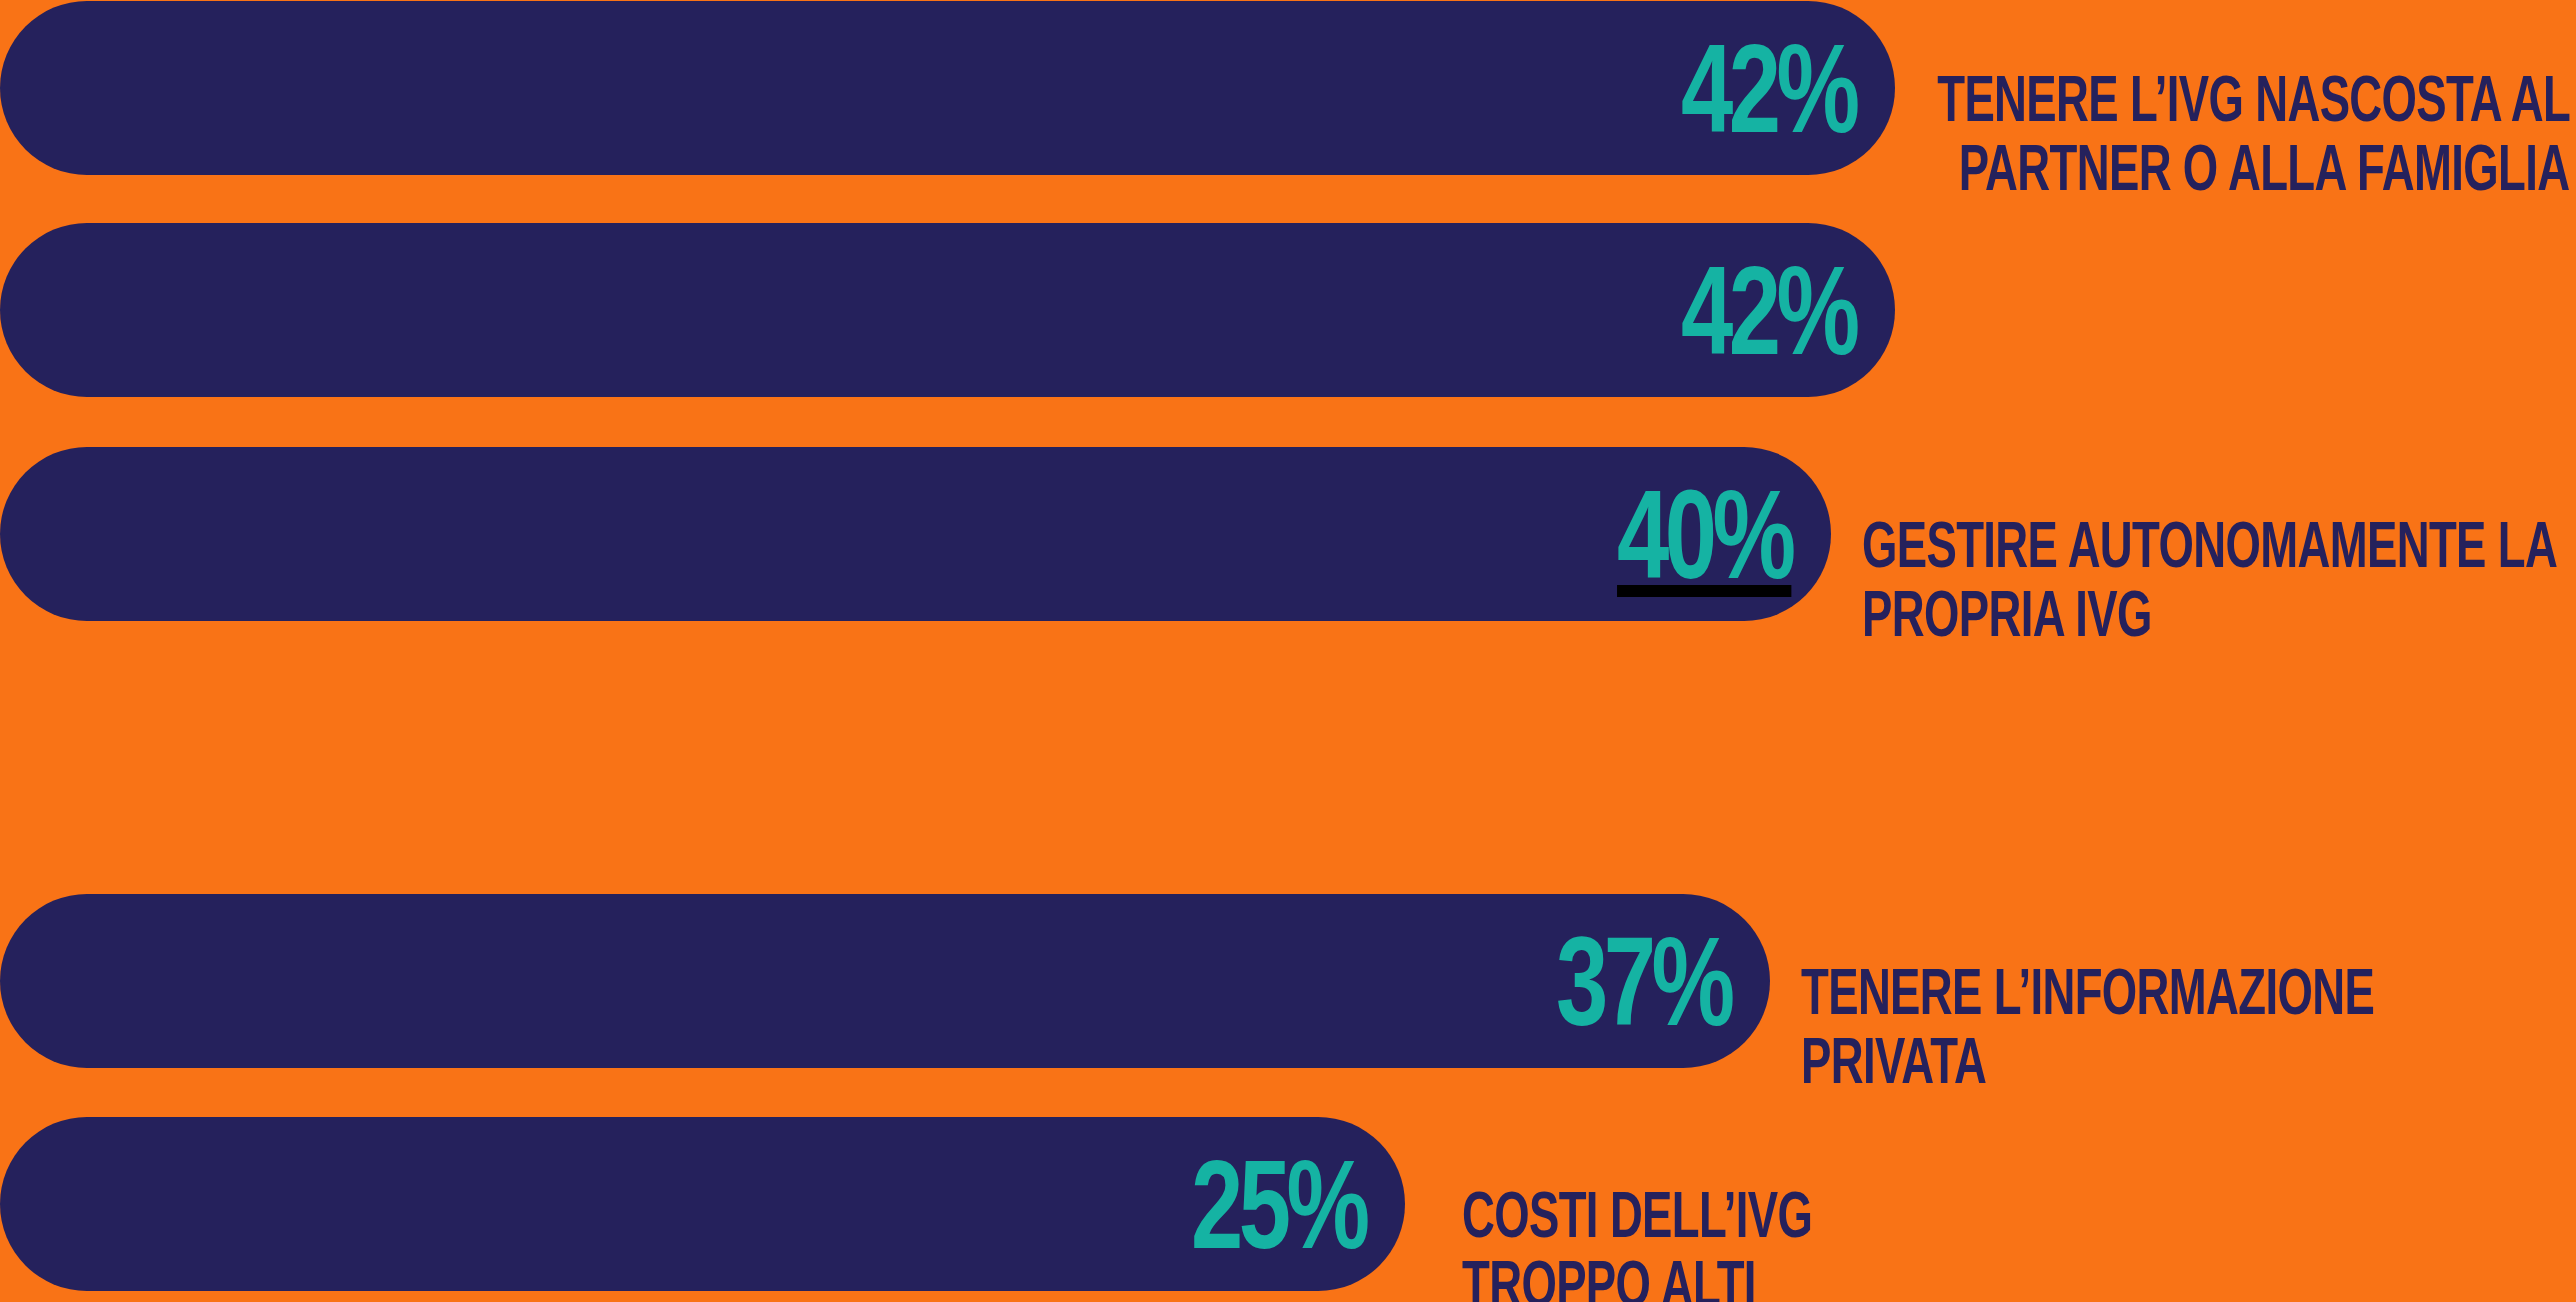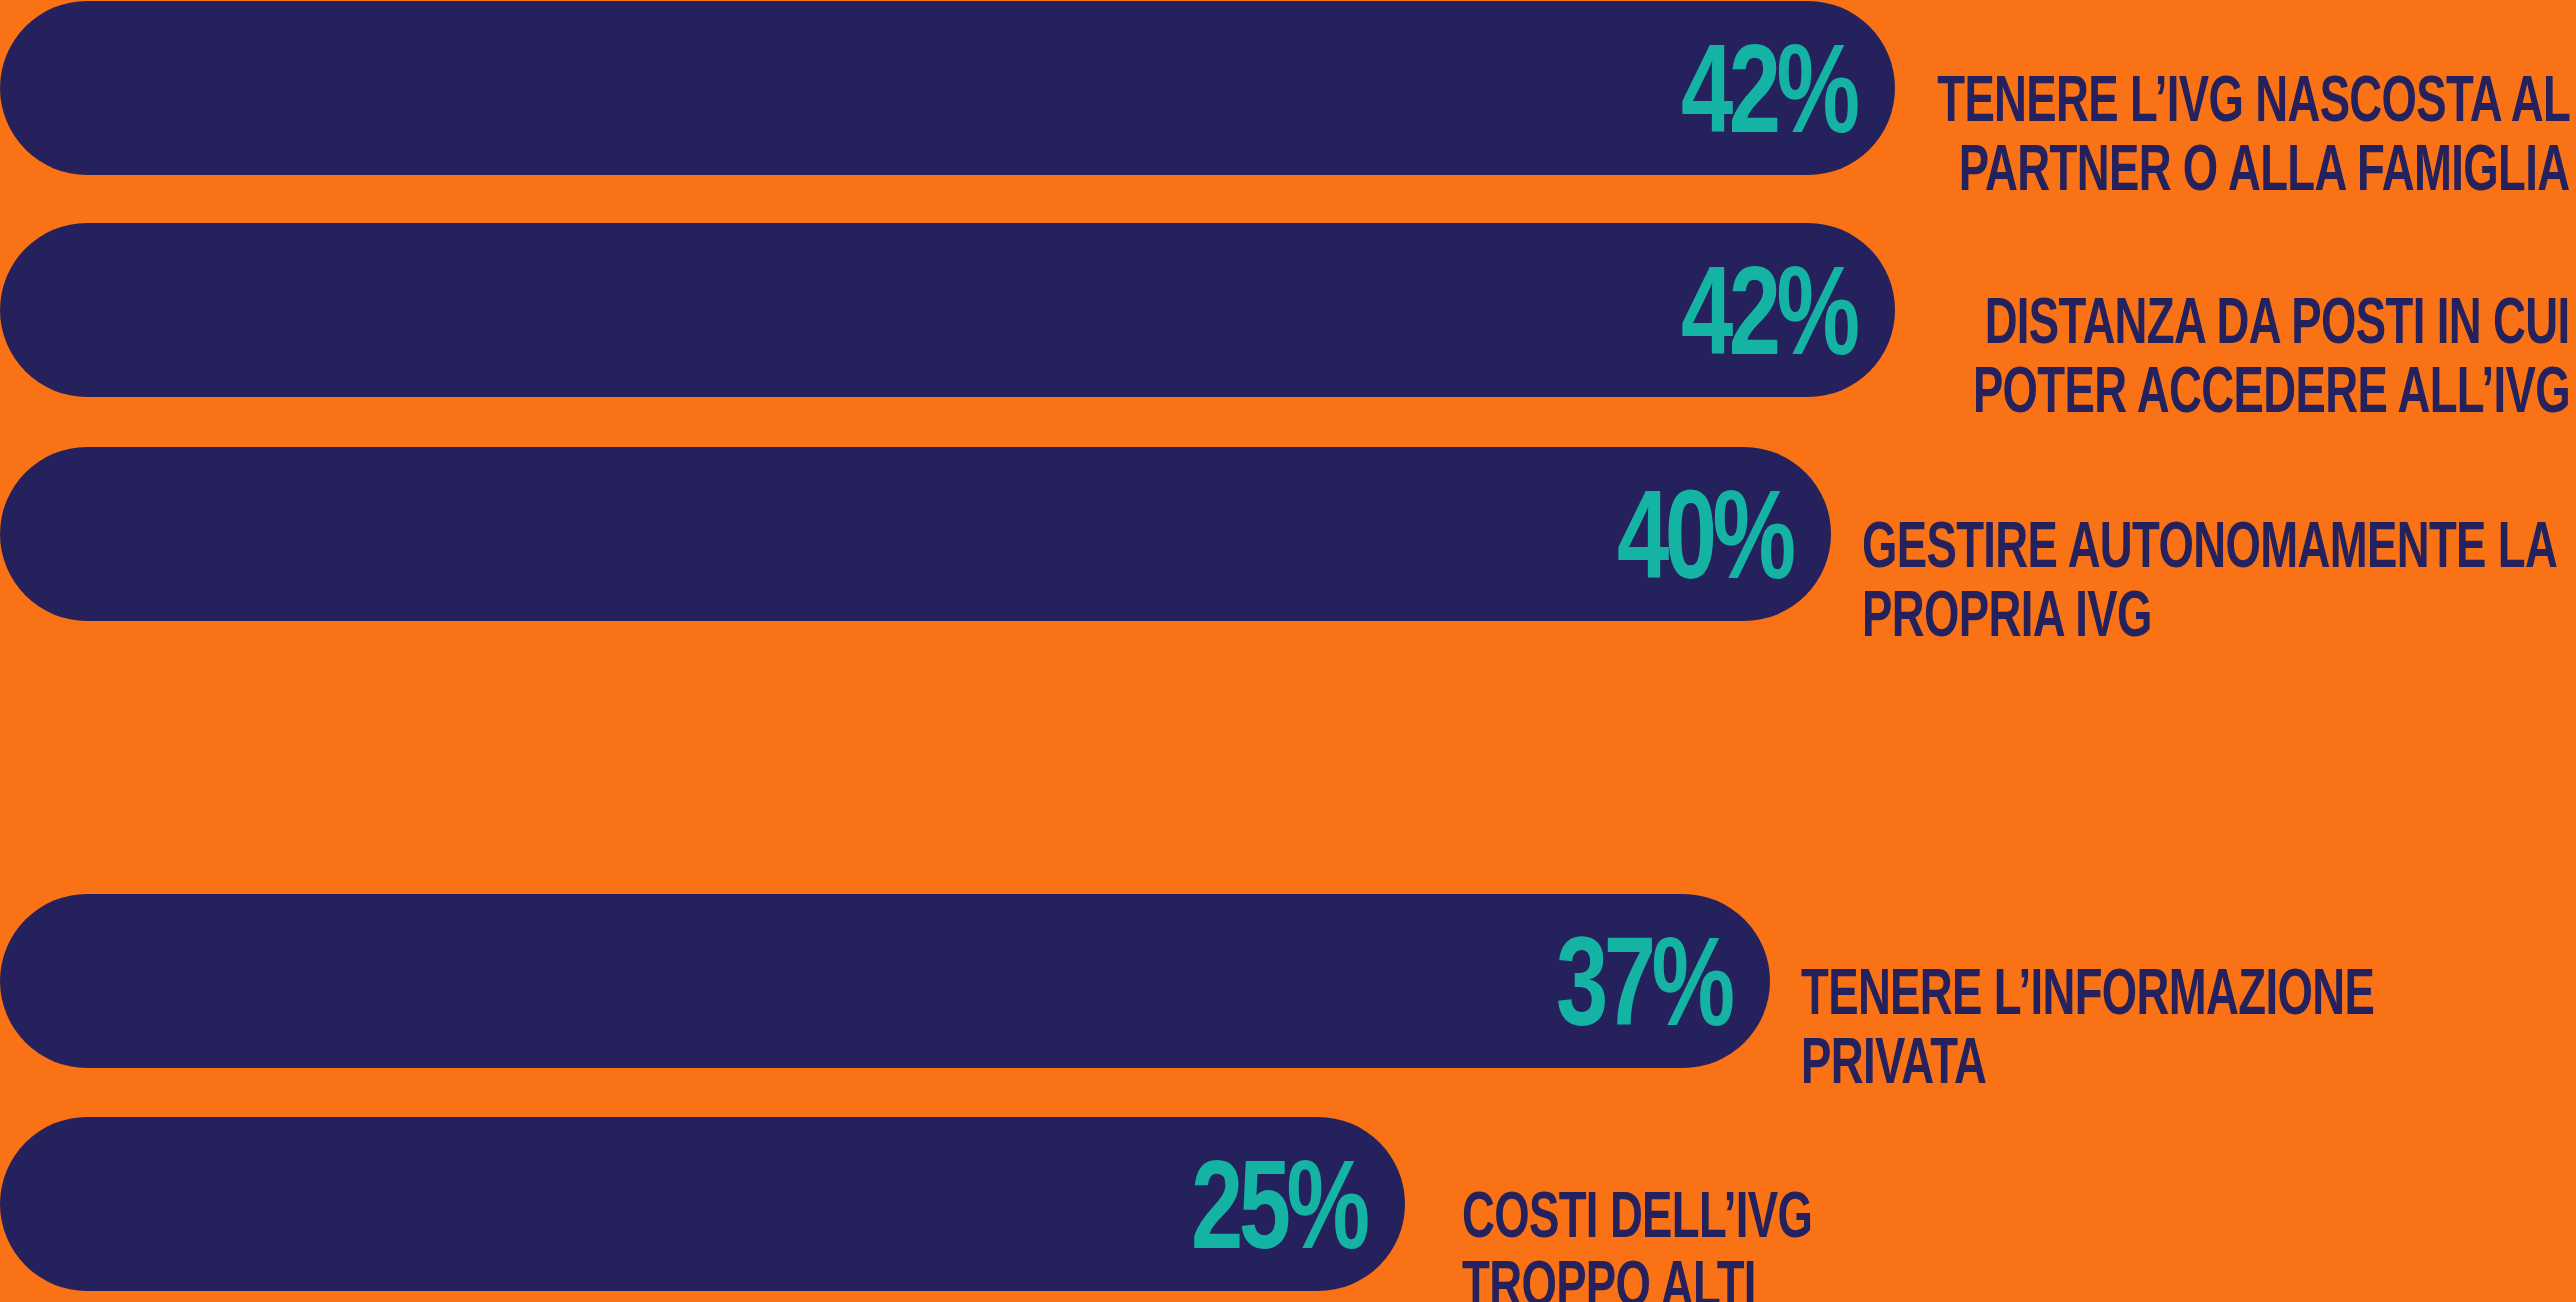--- a/index.html
+++ b/index.html
@@ -98,28 +98,24 @@
     <div class="label align-right">
       <span class="ln">TENERE L’IVG NASCOSTA AL</span>
       <span class="ln">PARTNER O ALLA FAMIGLIA</span>
     </div>
   </div>
 
   <div class="row" style="top:223px;">
     <div class="bar" style="width:1895px;">
       <span class="pct">42%</span>
     </div>
-    <div class="label align-right">
-      <span class="ln">DISTANZA DA POSTI IN CUI</span>
-      <span class="ln">POTER ACCEDERE ALL’IVG</span>
-    </div>
   </div>
 
   <div class="row" style="top:447px;">
-    <div class="bar" style="width:1831px;">
+    <div class="bar" style="width:1831px;text-decoration:underline;">
       <span class="pct">40%</span>
     </div>
     <div class="label align-left" style="left:1862px;">
       <span class="ln">GESTIRE AUTONOMAMENTE LA</span>
       <span class="ln">PROPRIA IVG</span>
     </div>
   </div>
 
 
   <div class="row" style="top:894px;border-radius:14px;">

